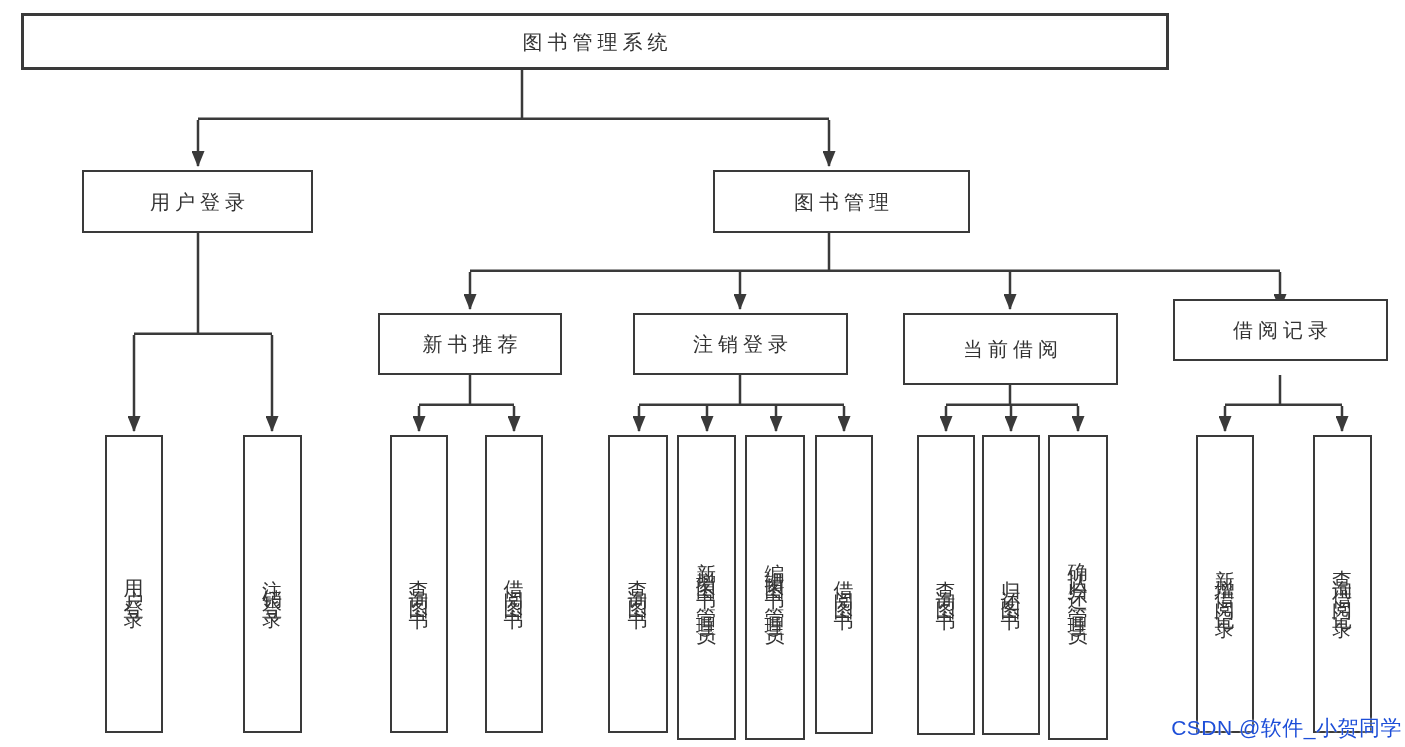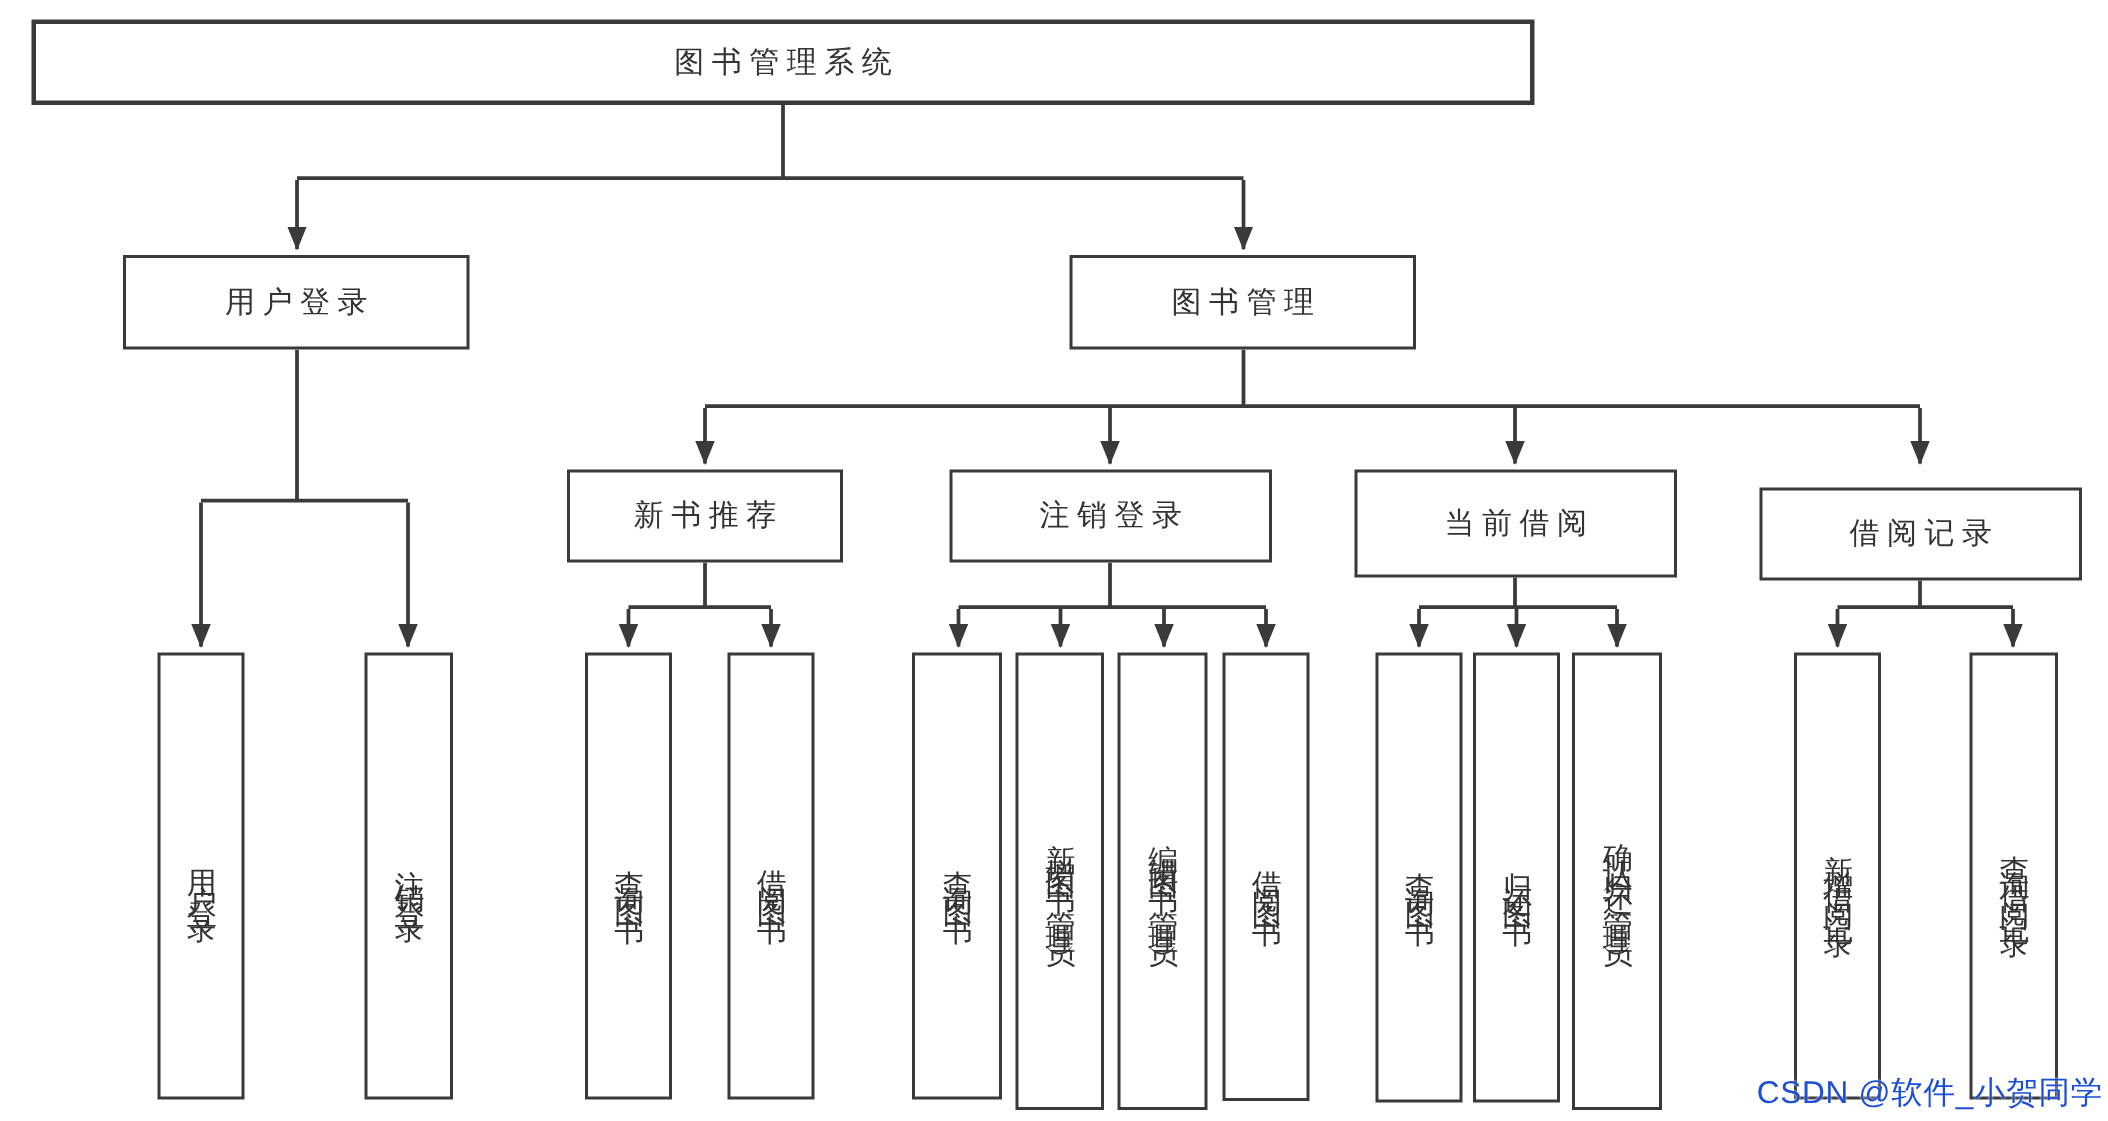--- a/index.html
+++ b/index.html
@@ -64,29 +64,29 @@
     <path class="w" d="M1010 375 V406 M946 404.75 H1078"></path>
     <line class="w" x1="946" y1="406" x2="946" y2="431" marker-end="url(#ah)"></line>
     <line class="w" x1="1011" y1="406" x2="1011" y2="431" marker-end="url(#ah)"></line>
     <line class="w" x1="1078" y1="406" x2="1078" y2="431" marker-end="url(#ah)"></line>
 
     <path class="w" d="M1280 375 V406 M1225 404.75 H1342"></path>
     <line class="w" x1="1225" y1="406" x2="1225" y2="431" marker-end="url(#ah)"></line>
     <line class="w" x1="1342" y1="406" x2="1342" y2="431" marker-end="url(#ah)"></line>
   </svg>
 
-  <div class="node hnode rootnode" style="left:21px;top:13px;width:1002px;height:57px">图书管理系统</div>
+  <div class="node hnode rootnode" style="left:21px;top:13px;width:1148px;height:57px">图书管理系统</div>
 
   <div class="node hnode" style="left:82px;top:170px;width:231px;height:63px">用户登录</div>
-  <div class="node hnode" style="left:713px;top:170px;width:231px;height:63px">图书管理</div>
+  <div class="node hnode" style="left:713px;top:170px;width:257px;height:63px">图书管理</div>
 
   <div class="node hnode" style="left:378px;top:313px;width:184px;height:62px">新书推荐</div>
   <div class="node hnode" style="left:633px;top:313px;width:215px;height:62px">注销登录</div>
   <div class="node hnode" style="left:903px;top:313px;width:215px;height:72px">当前借阅</div>
-  <div class="node hnode" style="left:1173px;top:325px;width:215px;height:62px">借阅记录</div>
+  <div class="node hnode" style="left:1173px;top:299px;width:215px;height:62px">借阅记录</div>
 
   <div class="node vnode" style="left:105px;width:58px;height:298px">用户登录</div>
   <div class="node vnode" style="left:243px;width:59px;height:298px">注销登录</div>
 
   <div class="node vnode" style="left:390px;width:58px;height:298px">查询图书</div>
   <div class="node vnode" style="left:485px;width:58px;height:298px">借阅图书</div>
 
   <div class="node vnode" style="left:608px;width:60px;height:298px">查询图书</div>
   <div class="node vnode" style="left:677px;width:59px;height:305px;letter-spacing:9px">新增图书（管理员）</div>
   <div class="node vnode" style="left:745px;width:60px;height:305px;letter-spacing:9px">编辑图书（管理员）</div>

